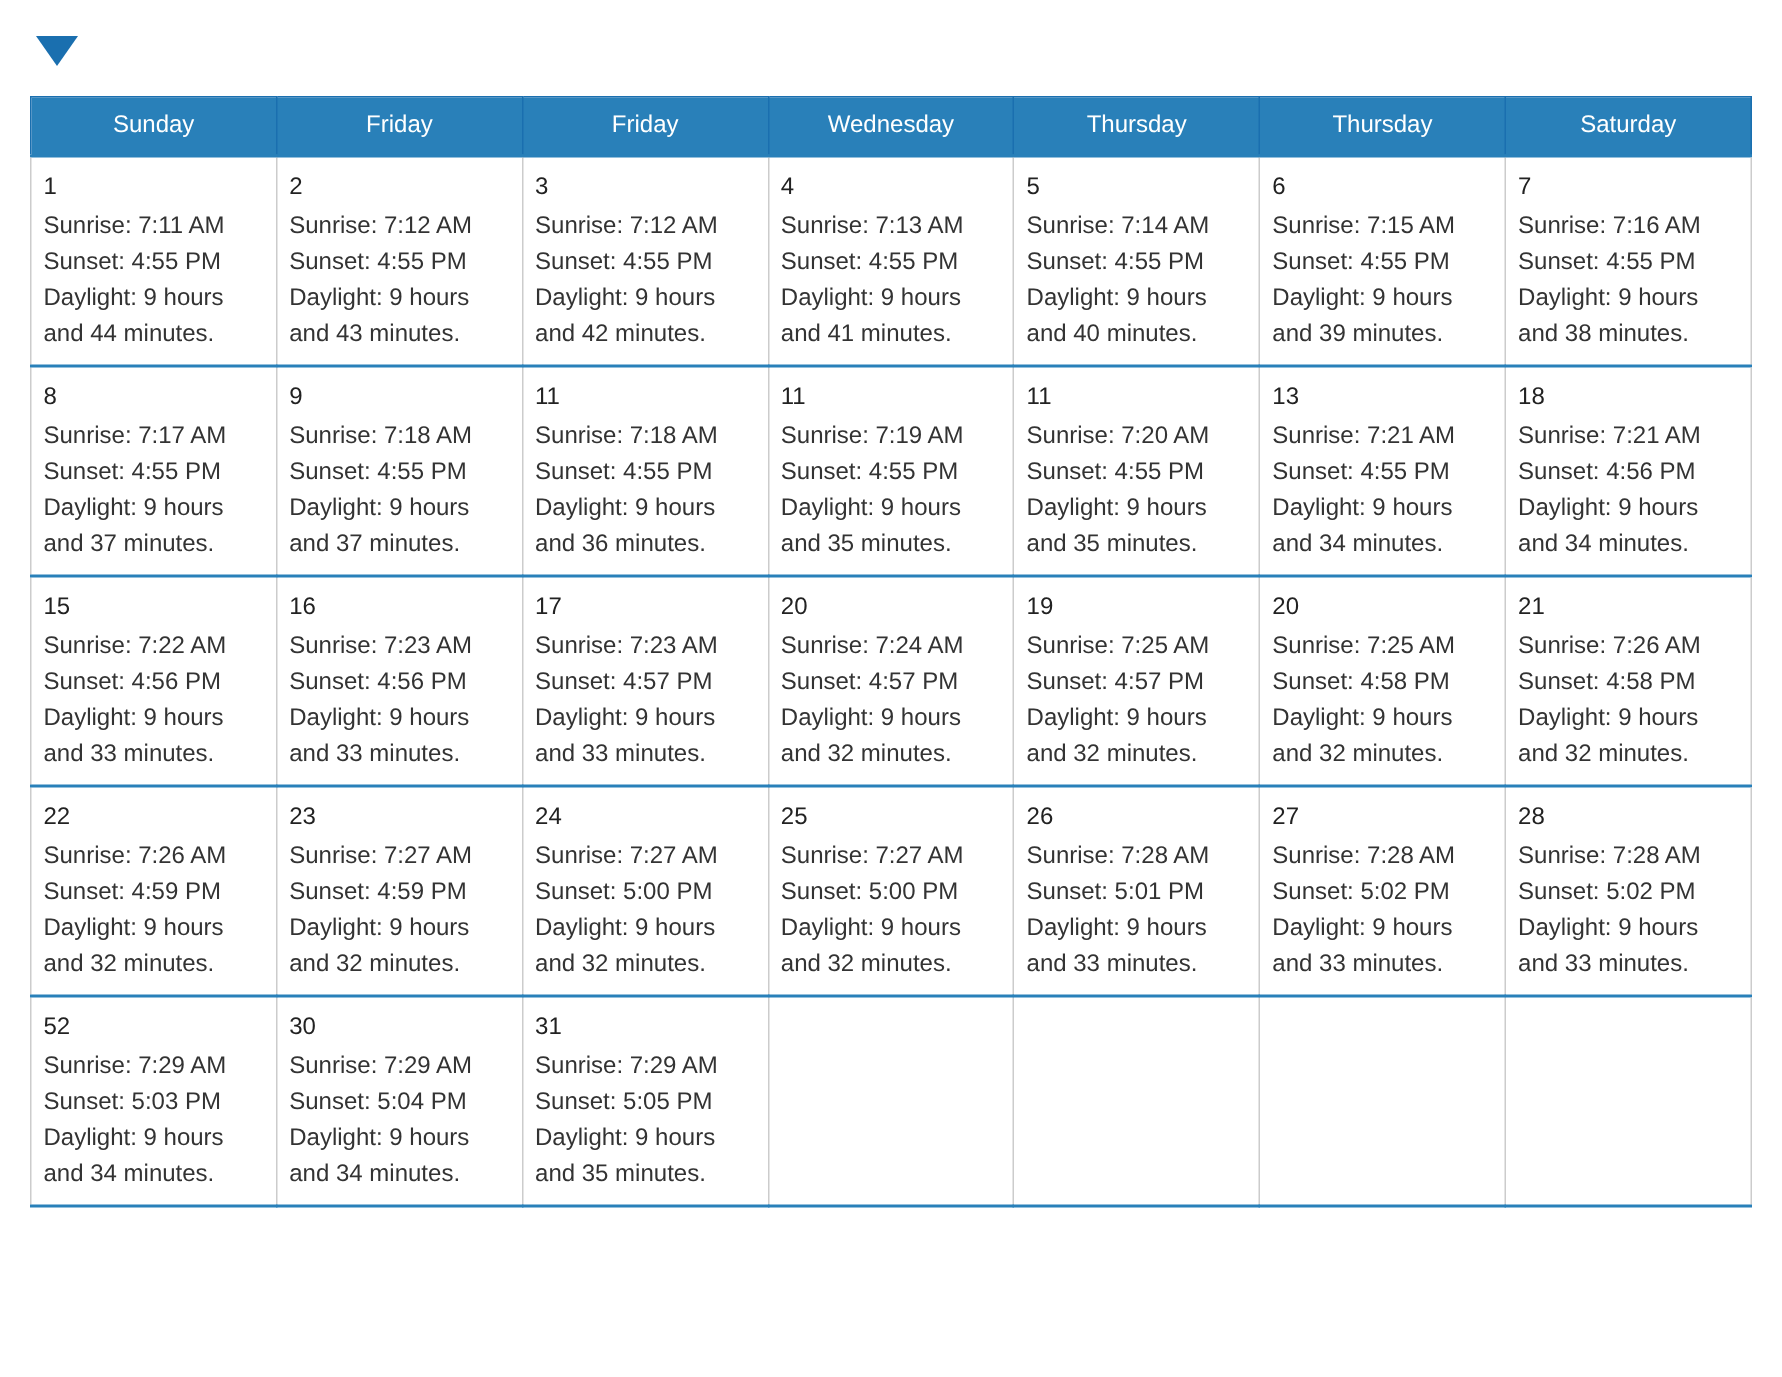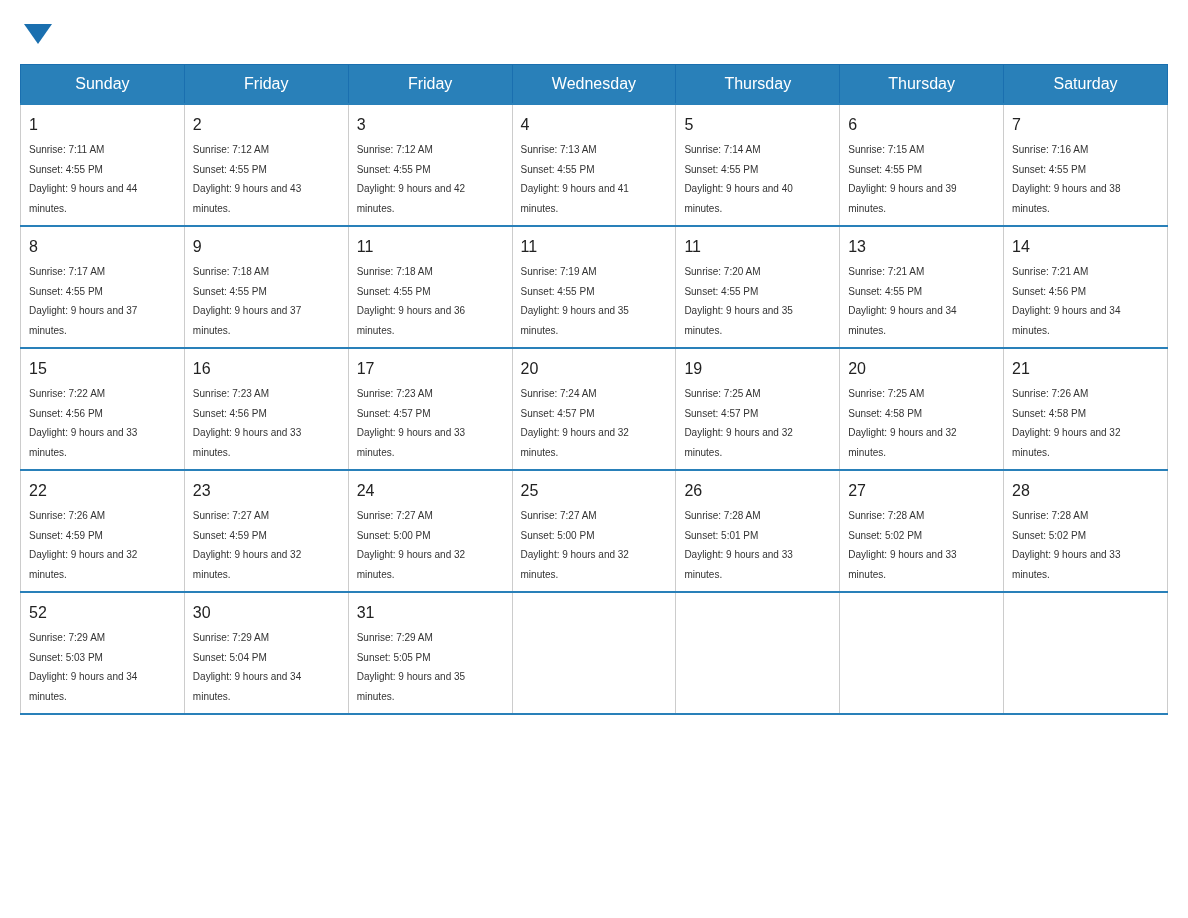--- a/index.html
+++ b/index.html
@@ -89,21 +89,21 @@
       line-height: 1.5;
     }
     .calendar td .day-number {
       font-size: 16px;
       font-weight: normal;
       color: #222;
       display: block;
       margin-bottom: 2px;
     }
     .calendar td .day-info {
-      font-size: 10px;
+      font-size: 16px;
       color: #333;
       line-height: 1.5;
     }
     .calendar tr {
       border-bottom: 2px solid #2980b9;
     }
     .empty-cell {
       background: #fff;
     }
   </style>
@@ -192,21 +192,21 @@
       </td>
         <td>
         <span class="day-number">11</span>
         <span class="day-info">Sunrise: 7:20 AM<br>Sunset: 4:55 PM<br>Daylight: 9 hours and 35 minutes.</span>
       </td>
         <td>
         <span class="day-number">13</span>
         <span class="day-info">Sunrise: 7:21 AM<br>Sunset: 4:55 PM<br>Daylight: 9 hours and 34 minutes.</span>
       </td>
         <td>
-        <span class="day-number">14</span>
+        <span class="day-number">18</span>
         <span class="day-info">Sunrise: 7:21 AM<br>Sunset: 4:56 PM<br>Daylight: 9 hours and 34 minutes.</span>
       </td>
       </tr>
       <tr>
         <td>
         <span class="day-number">15</span>
         <span class="day-info">Sunrise: 7:22 AM<br>Sunset: 4:56 PM<br>Daylight: 9 hours and 33 minutes.</span>
       </td>
         <td>
         <span class="day-number">16</span>

